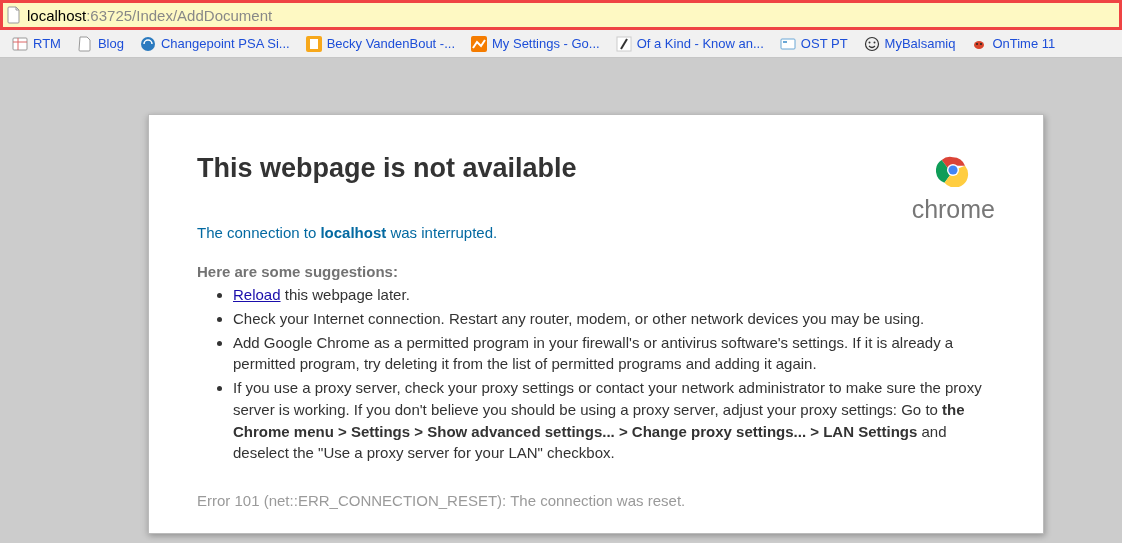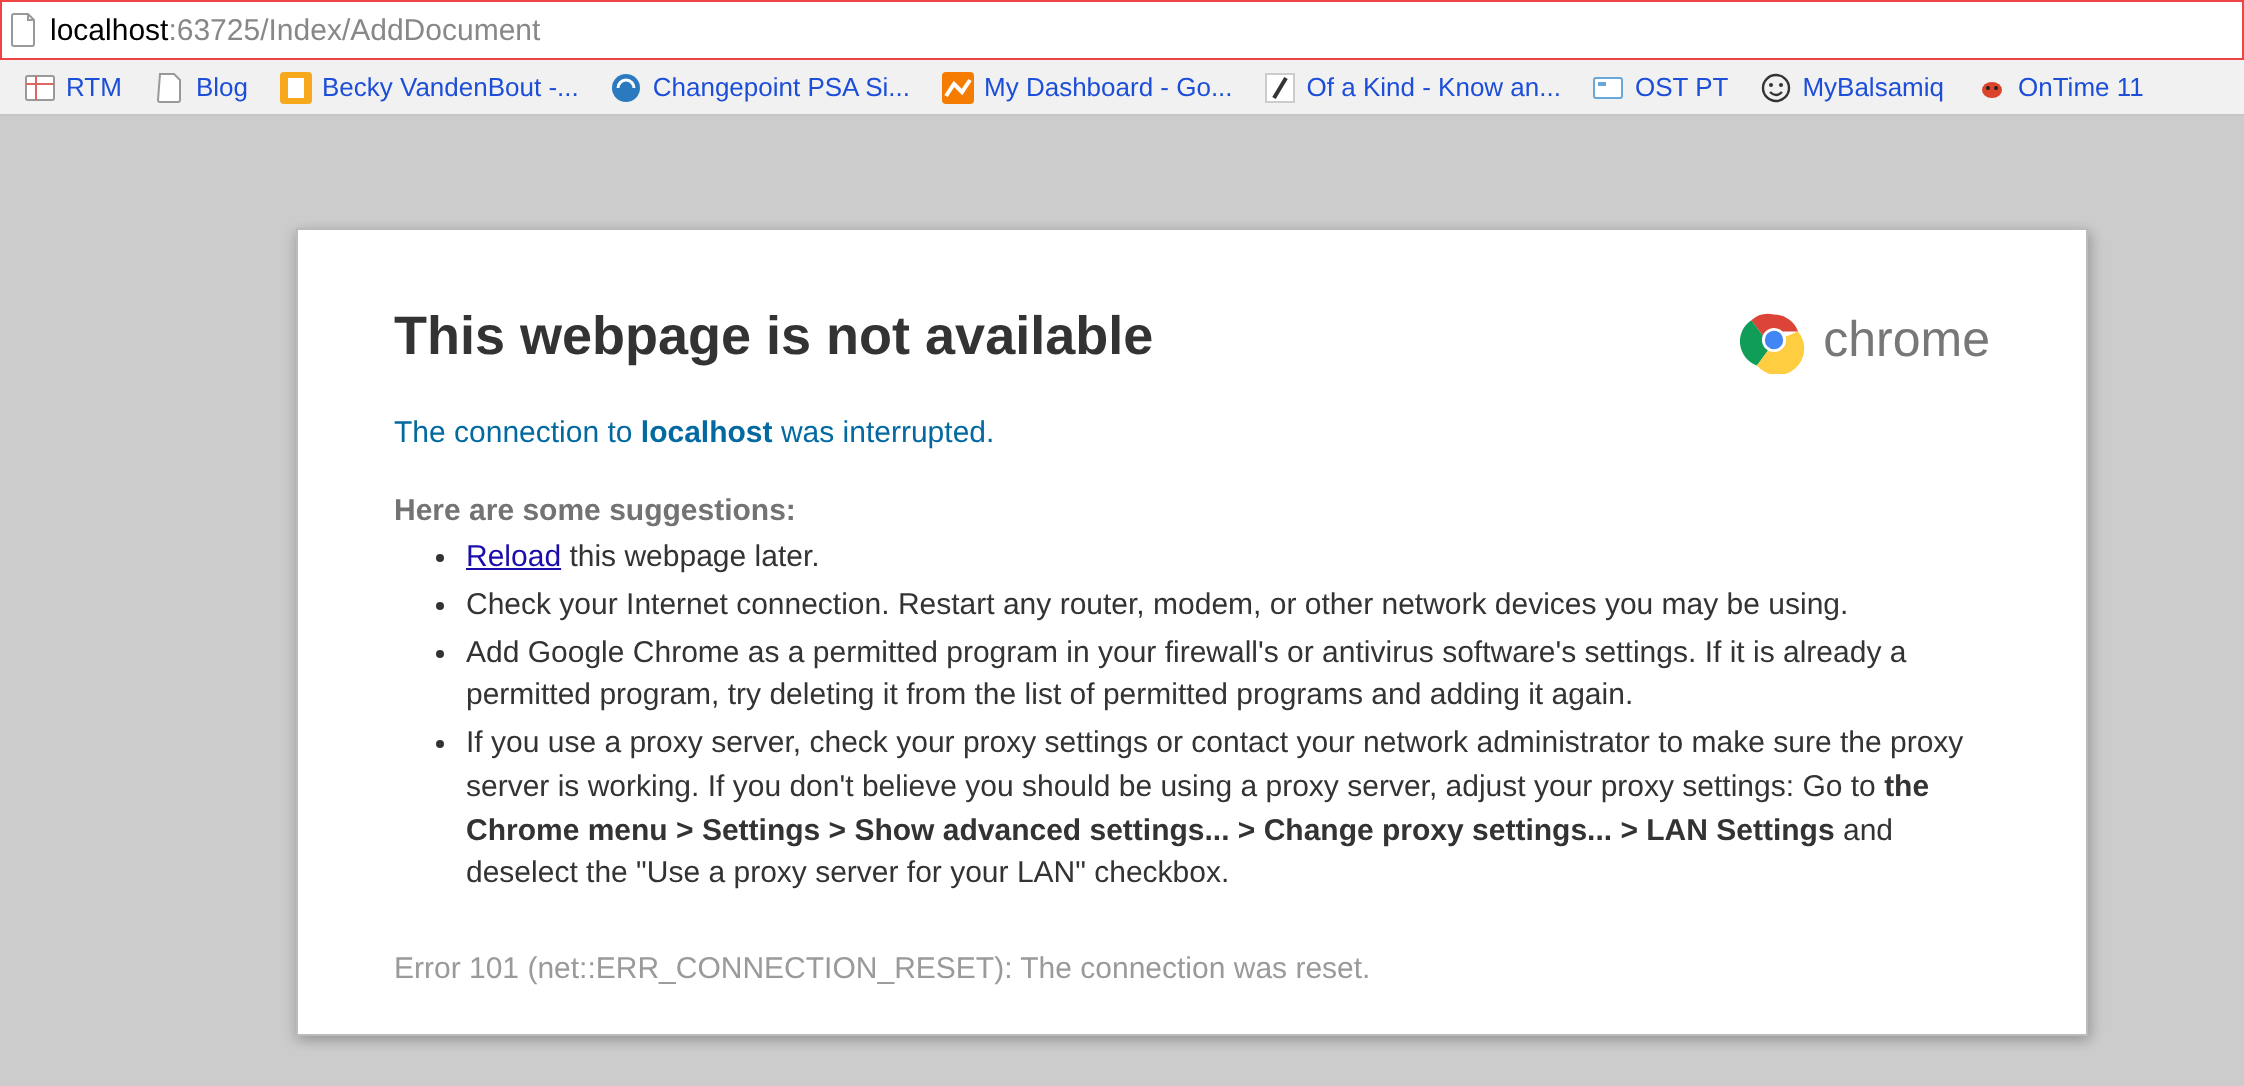--- a/index.html
+++ b/index.html
@@ -4,22 +4,22 @@
   <style>
     * { margin: 0; padding: 0; box-sizing: border-box; }
     body {
       font-family: Arial, Helvetica, sans-serif;
       background: #ccc;
       width: 1122px;
       height: 543px;
       overflow: hidden;
     }
     .address-bar {
-      background: #ffffff;
-      border: 1px solid #ef4444;
+      background: #fef9c3;
+      border: 3px solid #ef4444;
       height: 30px;
       display: flex;
       align-items: center;
       padding: 0 4px;
     }
     .file-icon {
       width: 14px;
       height: 18px;
       margin-right: 6px;
       display: inline-block;
@@ -78,20 +78,21 @@
     .error-title {
       font-size: 27px;
       font-weight: bold;
       color: #333;
       margin-bottom: 24px;
     }
     .chrome-brand {
       display: flex;
       align-items: center;
       gap: 8px;
+      flex-direction: column;
     }
     .chrome-logo {
       width: 34px;
       height: 34px;
     }
     .chrome-word {
       font-size: 25px;
       color: #777;
       font-weight: 400;
     }
@@ -153,43 +154,43 @@
     <span class="bm-icon">
       <svg width="16" height="16" viewBox="0 0 16 16">
           <path d="M3 1 h7 l3 3 v10 a1 1 0 0 1 -1 1 h-9 a1 1 0 0 1 -1 -1 z" fill="#fff" stroke="#999"></path>
         </svg>
     </span>
     <span>Blog</span>
   </div>
   <div class="bookmark-item">
     <span class="bm-icon">
       <svg width="16" height="16" viewBox="0 0 16 16">
+          <circle cx="8" cy="8" r="7" fill="#2b7abf"></circle>
+          <path d="M4 8 a4 4 0 0 1 8 0" fill="none" stroke="#fff" stroke-width="1.5"></path>
+        </svg>
+    </span>
+    <span>Changepoint PSA Si...</span>
+  </div>
+  <div class="bookmark-item">
+    <span class="bm-icon">
+      <svg width="16" height="16" viewBox="0 0 16 16">
           <rect x="0" y="0" width="16" height="16" rx="2" fill="#f7a81b"></rect>
           <rect x="4" y="3" width="8" height="10" fill="#fff"></rect>
         </svg>
     </span>
     <span>Becky VandenBout -...</span>
   </div>
   <div class="bookmark-item">
     <span class="bm-icon">
       <svg width="16" height="16" viewBox="0 0 16 16">
-          <circle cx="8" cy="8" r="7" fill="#2b7abf"></circle>
-          <path d="M4 8 a4 4 0 0 1 8 0" fill="none" stroke="#fff" stroke-width="1.5"></path>
-        </svg>
-    </span>
-    <span>Changepoint PSA Si...</span>
-  </div>
-  <div class="bookmark-item">
-    <span class="bm-icon">
-      <svg width="16" height="16" viewBox="0 0 16 16">
           <rect x="0" y="0" width="16" height="16" rx="2" fill="#f57c00"></rect>
           <polyline points="2,12 6,6 10,10 14,4" fill="none" stroke="#fff" stroke-width="2"></polyline>
         </svg>
     </span>
-    <span>My Dashboard - Go...</span>
+    <span>My Settings - Go...</span>
   </div>
   <div class="bookmark-item">
     <span class="bm-icon">
       <svg width="16" height="16" viewBox="0 0 16 16">
           <rect x="1" y="1" width="14" height="14" fill="#fff" stroke="#ccc"></rect>
           <line x1="5" y1="13" x2="11" y2="3" stroke="#333" stroke-width="2"></line>
         </svg>
     </span>
     <span>Of a Kind - Know an...</span>
   </div>

